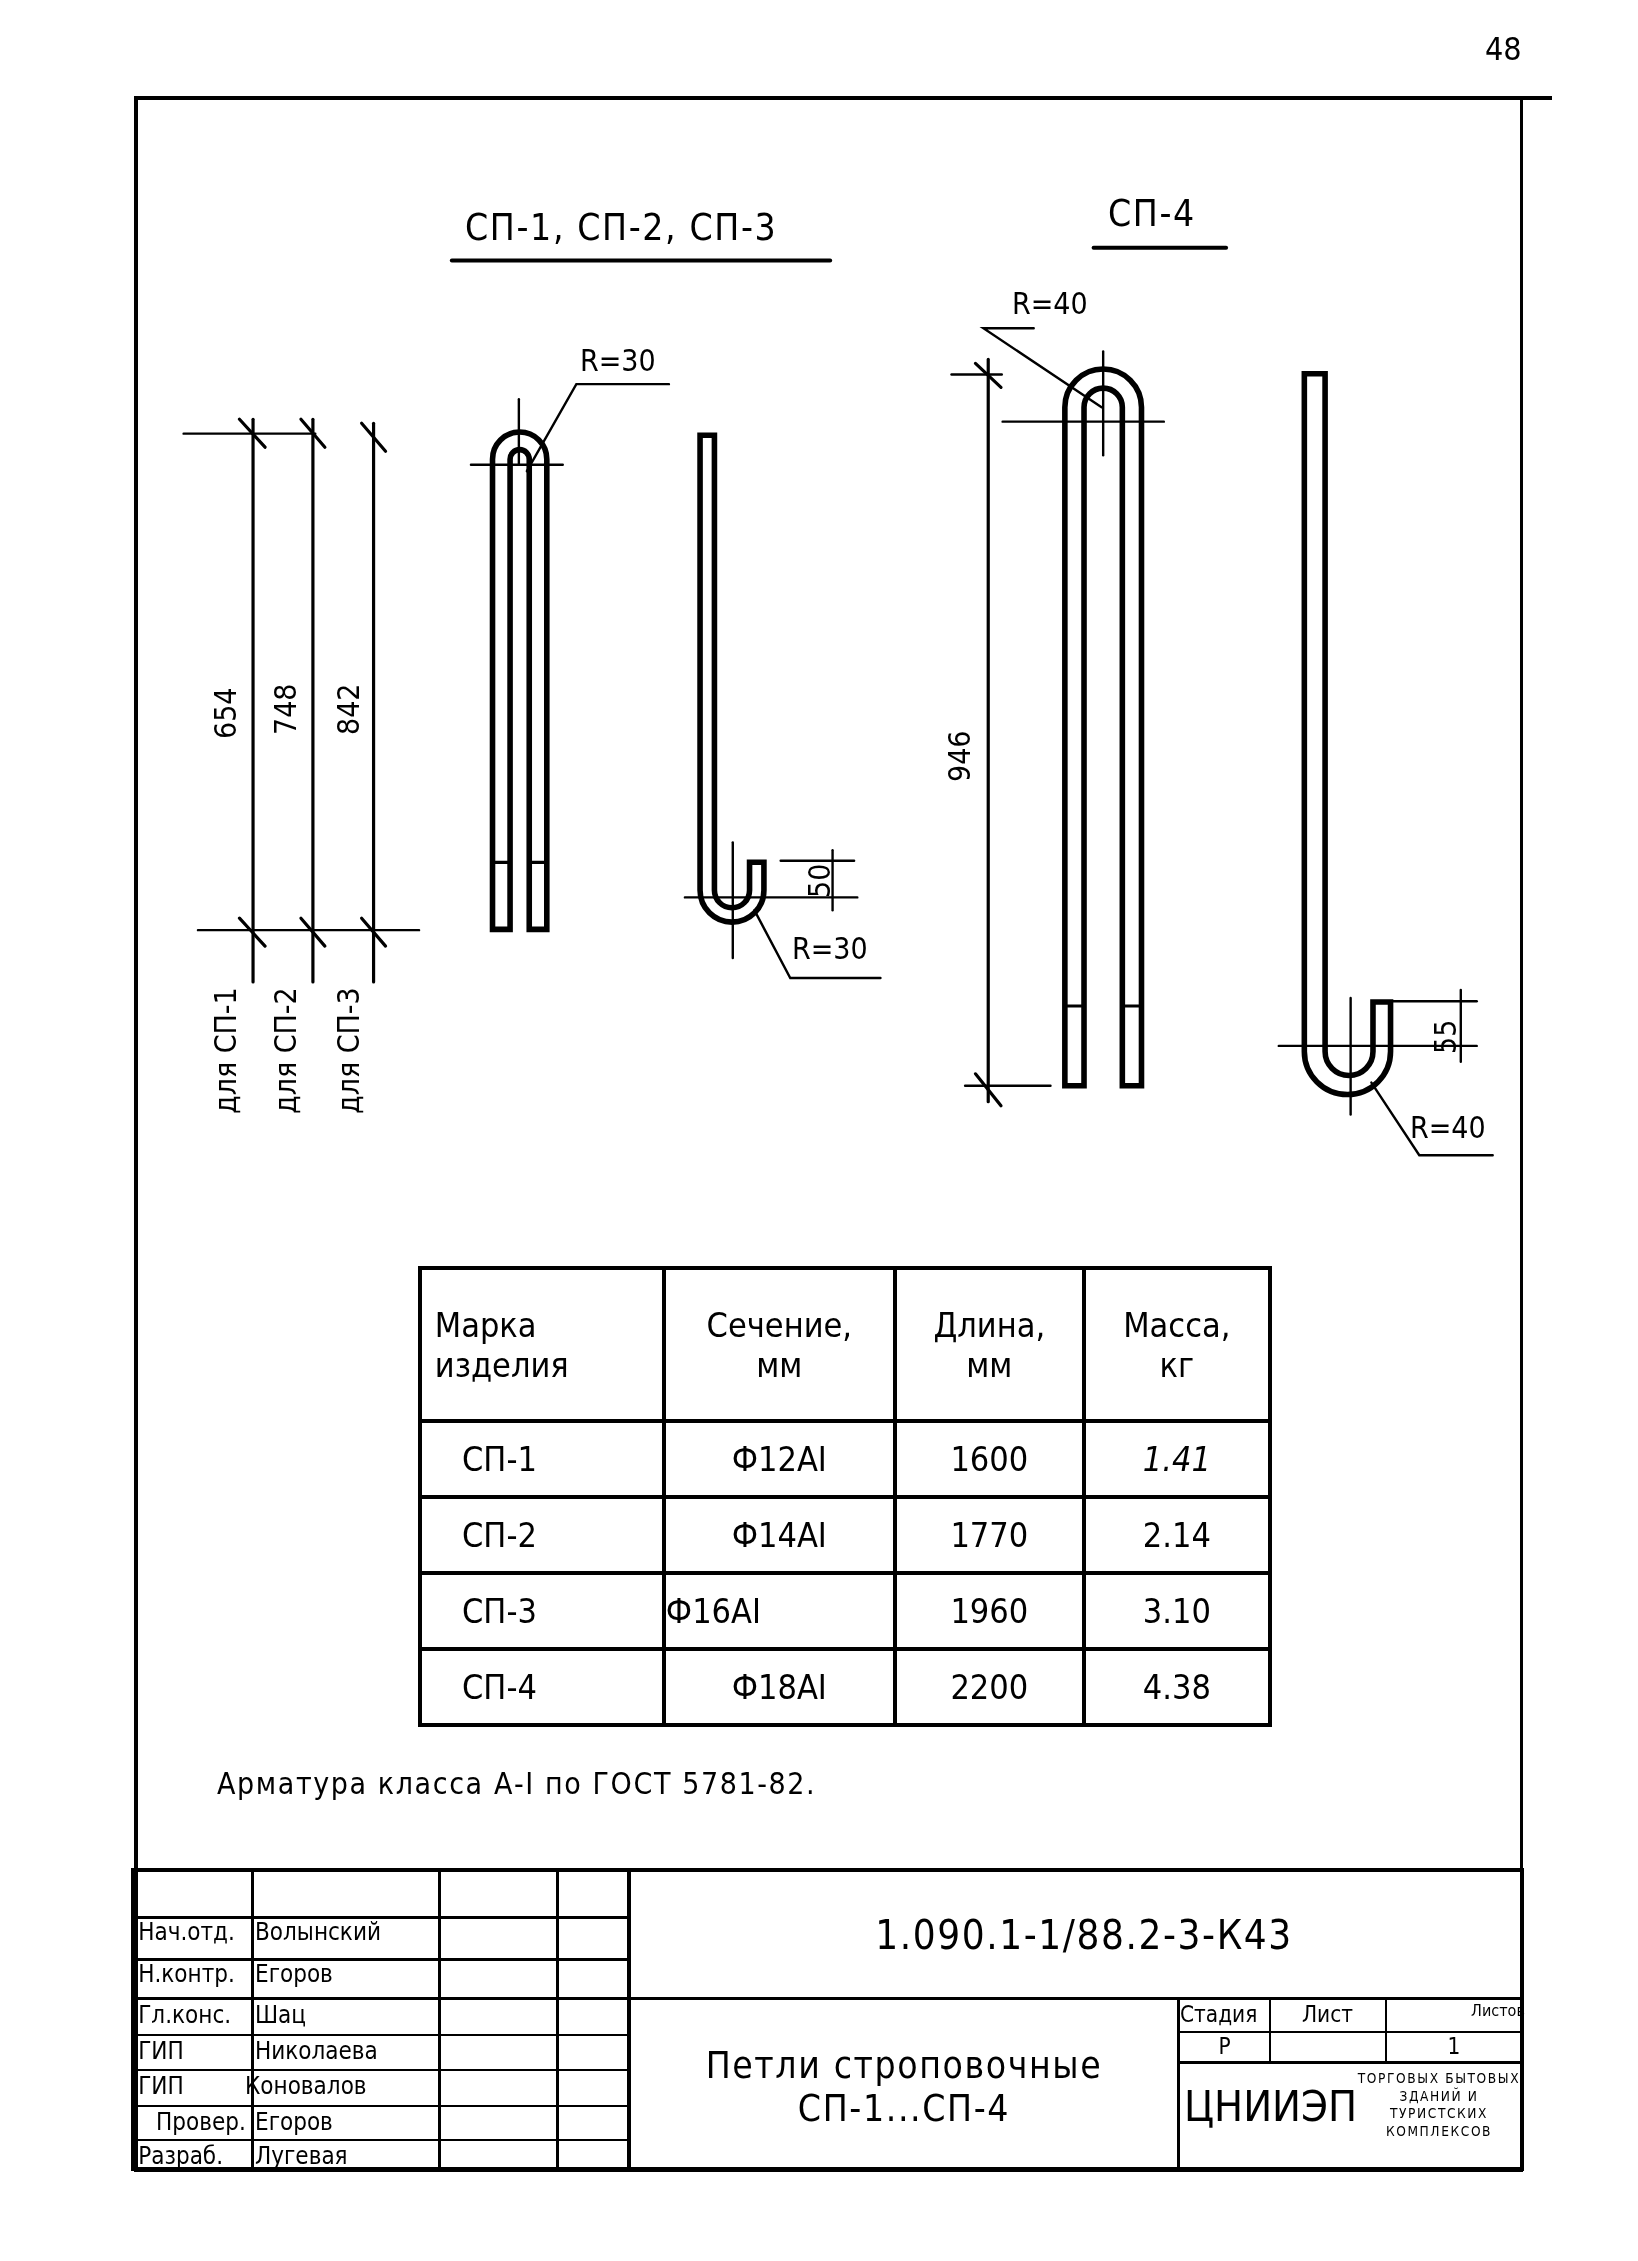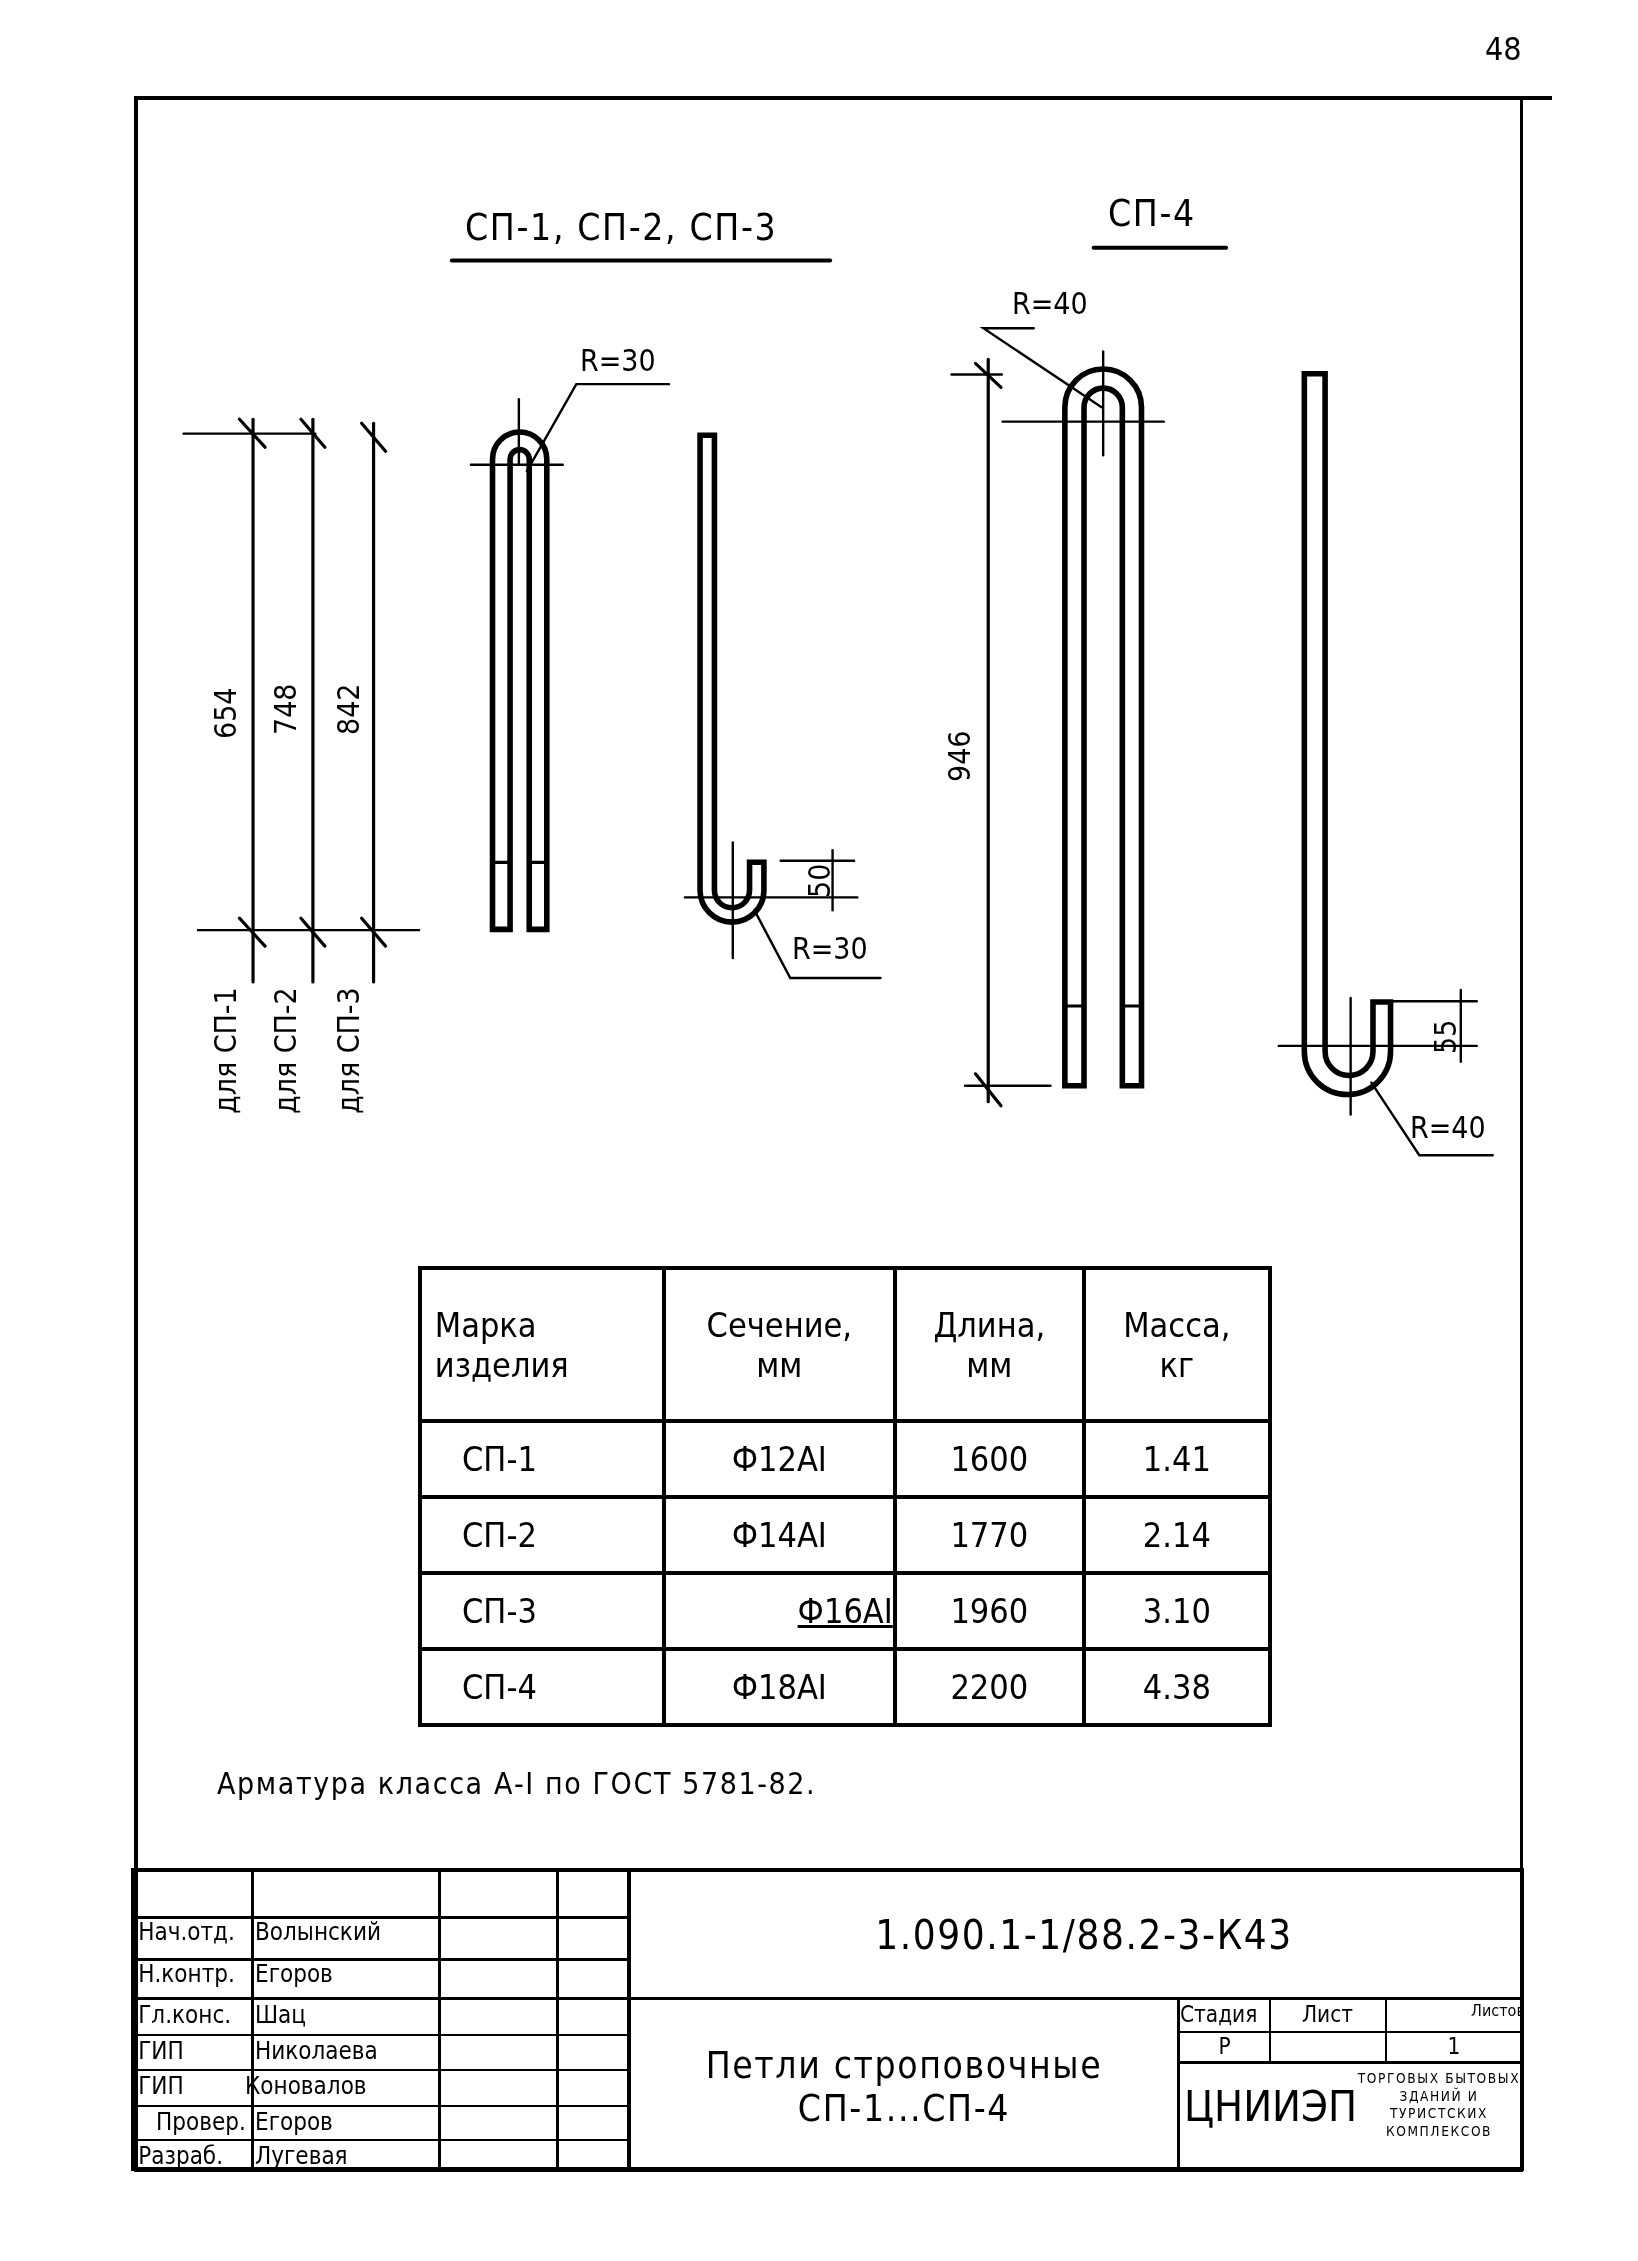--- a/index.html
+++ b/index.html
@@ -123,31 +123,31 @@
     </td>
     <td style="width:182px;text-align:center;">
       <div>Масса,</div>
       <div>кг</div>
     </td>
   </tr>
   <tr class="row">
     <td style="padding-left:40px;">СП-1</td>
     <td style="text-align:center;">Ф12АI</td>
     <td style="text-align:center;">1600</td>
-    <td style="text-align:center;">1.41</td>
+    <td style="text-align:center;font-style:italic;">1.41</td>
   </tr>
   <tr class="row">
     <td style="padding-left:40px;">СП-2</td>
     <td style="text-align:center;">Ф14АI</td>
     <td style="text-align:center;">1770</td>
     <td style="text-align:center;">2.14</td>
   </tr>
   <tr class="row">
     <td style="padding-left:40px;">СП-3</td>
-    <td style="text-align:right;text-decoration:underline;">Ф16АI</td>
+    <td style="text-align:left;">Ф16АI</td>
     <td style="text-align:center;">1960</td>
     <td style="text-align:center;">3.10</td>
   </tr>
   <tr class="row">
     <td style="padding-left:40px;">СП-4</td>
     <td style="text-align:center;">Ф18АI</td>
     <td style="text-align:center;">2200</td>
     <td style="text-align:center;">4.38</td>
   </tr>
 </tbody>

